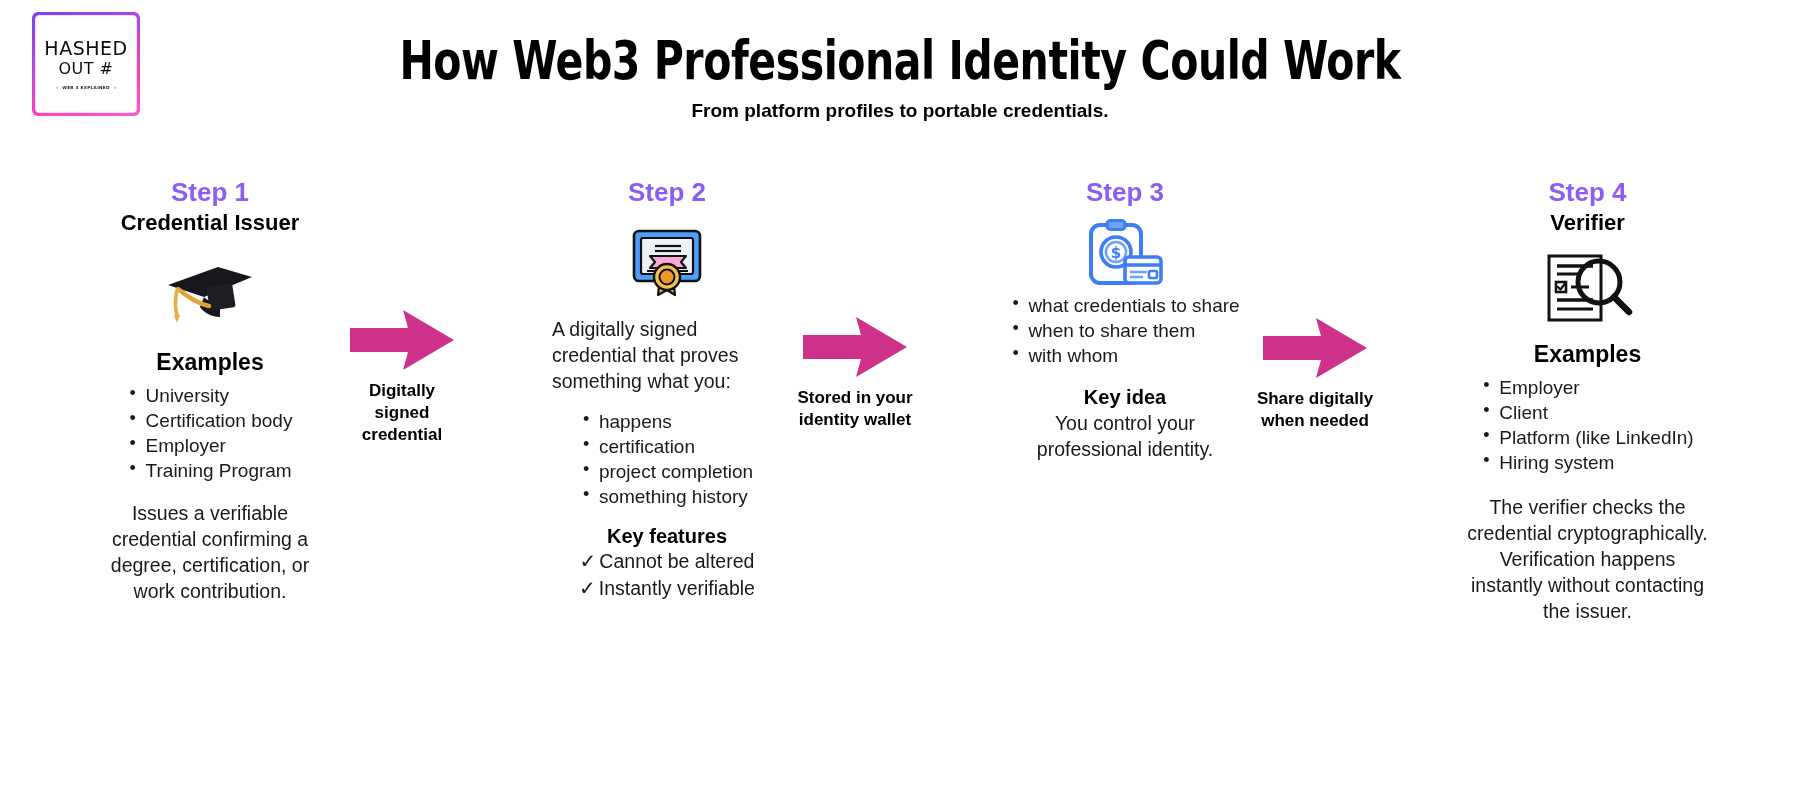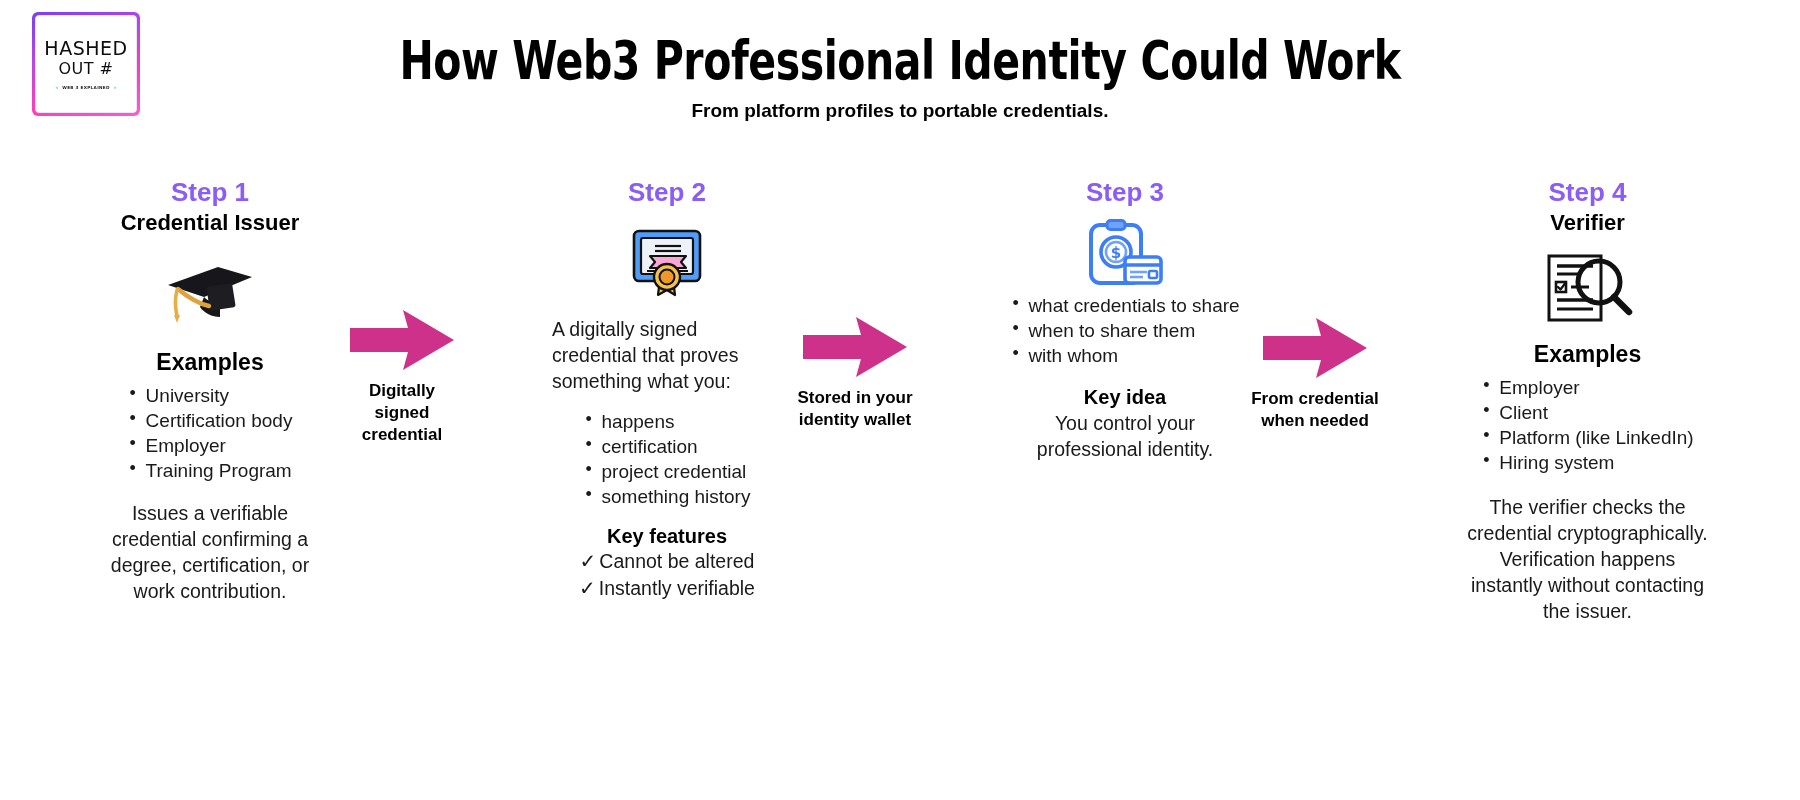--- a/index.html
+++ b/index.html
@@ -276,21 +276,21 @@
       <line x1="50" y1="50" x2="60" y2="50" stroke="#111" stroke-width="2"></line>
       <path d="M32 58 L30 74 L39 69 L47 74 L45 58 Z" fill="#f5c24c" stroke="#111" stroke-width="2.2" stroke-linejoin="round"></path>
       <circle cx="39" cy="56" r="13" fill="#f5c24c" stroke="#111" stroke-width="2.4"></circle>
       <circle cx="39" cy="56" r="7.5" fill="#f0992b" stroke="#111" stroke-width="2"></circle>
     </svg>
   </div>
   <div class="para" style="text-align:left">A digitally signed credential that proves something what you:</div>
   <ul class="bullets" style="margin-top:14px">
     <li>happens</li>
     <li>certification</li>
-    <li>project credential</li>
+    <li>project completion</li>
     <li>something history</li>
   </ul>
   <div class="block-head" style="font-size:20px;margin-top:16px">Key features</div>
   <div class="check-line">
     <span class="check-mark">✓</span>
     <span>Cannot be altered</span>
   </div>
   <div class="check-line">
     <span class="check-mark">✓</span>
     <span>Instantly verifiable</span>
@@ -327,21 +327,21 @@
     <li>with whom</li>
   </ul>
   <div class="block-head" style="font-size:20px;margin-top:18px">Key idea</div>
   <div class="para" style="margin-top:2px">You control your professional identity.</div>
 </div>
 
 <div class="arrow arrow-c">
   <svg width="104" height="60" viewBox="0 0 104 60">
     <path d="M0 18 L58 18 L53 0 L104 30 L53 60 L58 42 L0 42 Z" fill="#ce3189"></path>
   </svg>
-  <div class="arrow-label">From credential
+  <div class="arrow-label">Share digitally
 when needed</div>
 </div>
 
 <div class="col col-4">
   <div class="step-title">Step 4</div>
   <div class="step-sub">Verifier</div>
   <div class="icon-wrap" style="margin-top:14px;height:74px">
     <svg width="94" height="72" viewBox="0 0 94 72">
       <rect x="8" y="4" width="52" height="64" fill="#ffffff" stroke="#111" stroke-width="3"></rect>
       <line x1="16" y1="14" x2="52" y2="14" stroke="#111" stroke-width="3.4"></line>

